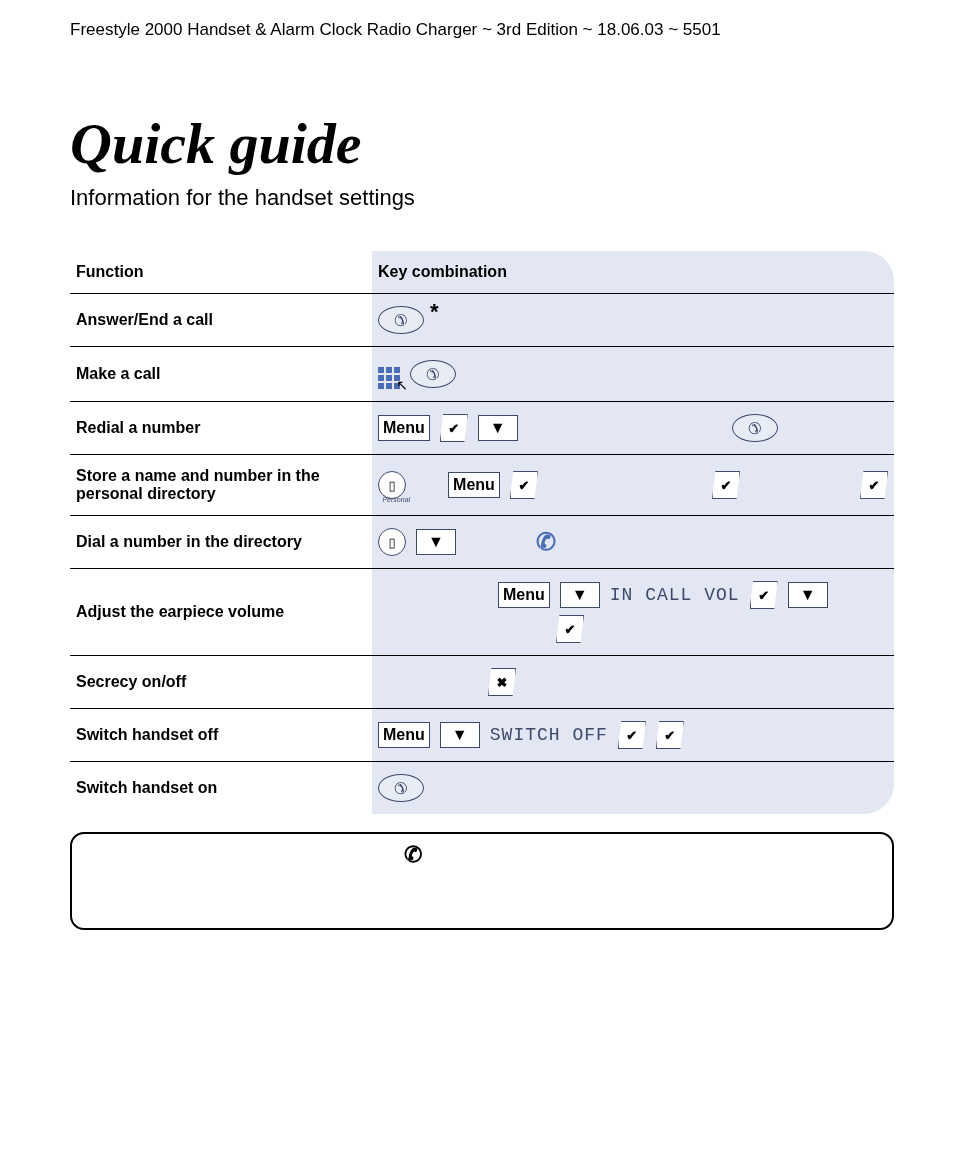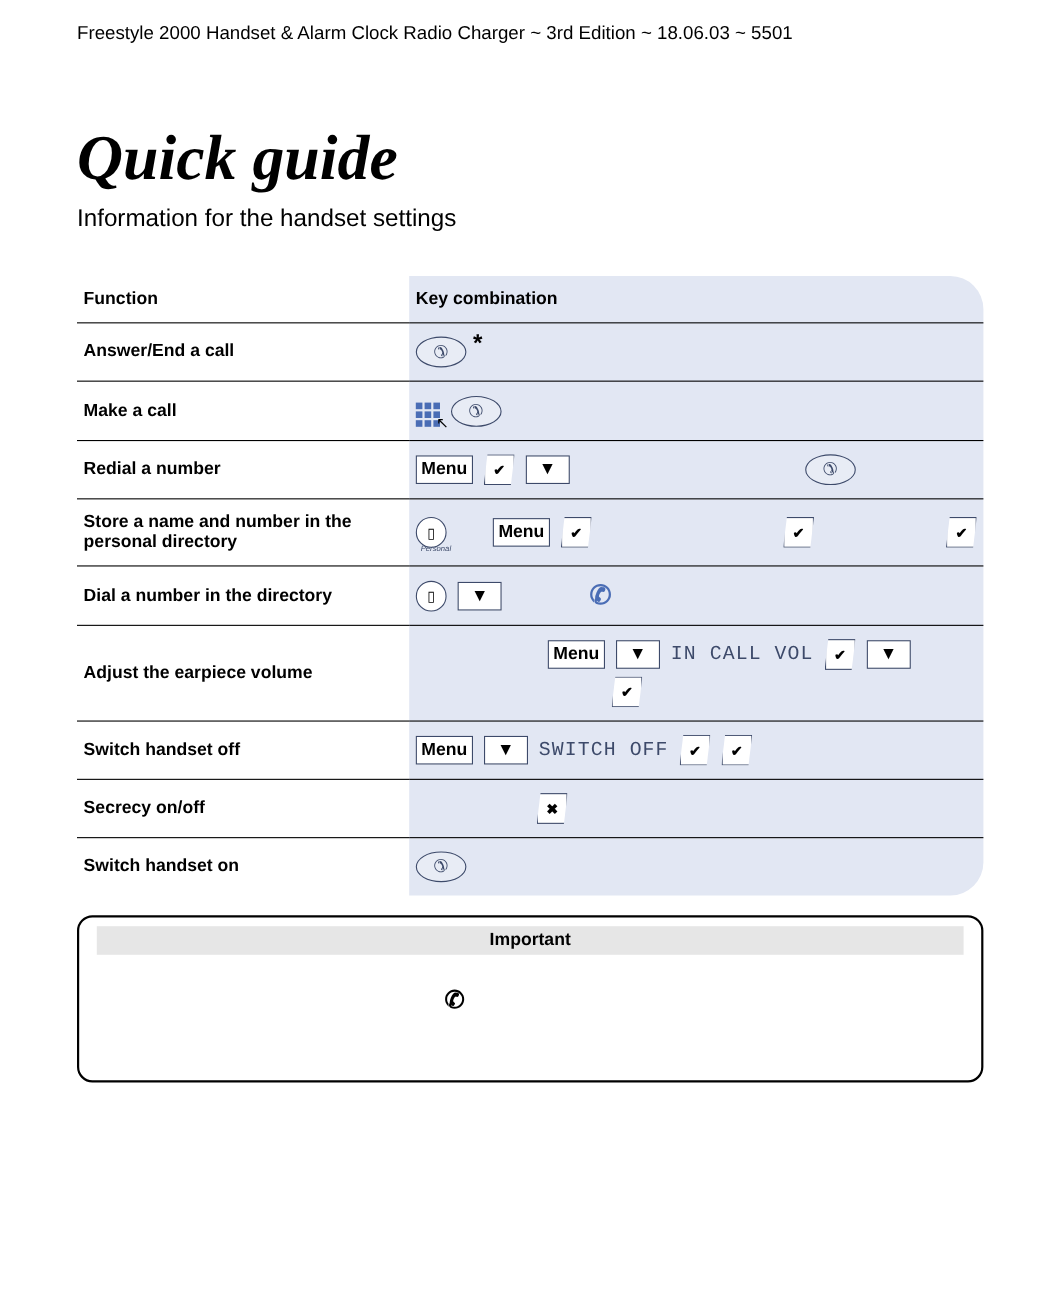--- a/index.html
+++ b/index.html
@@ -219,53 +219,52 @@
             <span class="btn-rect">▼</span>
           </div>
           <div class="key-row" style="padding-left:178px;">
             <span class="btn-skew">✔</span>
           </div>
         </div>
       </td>
     </tr>
 
     <tr>
+      <td class="col-func">Secrecy on/off</td>
+      <td class="key-cell">
+        <div class="key-row" style="padding-left:110px;">
+          <span class="btn-skew">✖</span>
+        </div>
+      </td>
+    </tr>
+
+    <tr>
       <td class="col-func">Switch handset off</td>
       <td class="key-cell">
         <div class="key-row">
           <span class="btn-rect">Menu</span>
           <span class="btn-rect">▼</span>
           <span class="lcd-text">SWITCH OFF</span>
           <span class="btn-skew">✔</span>
           <span class="btn-skew">✔</span>
         </div>
       </td>
     </tr>
 
     <tr>
-      <td class="col-func">Secrecy on/off</td>
-      <td class="key-cell">
-        <div class="key-row" style="padding-left:110px;">
-          <span class="btn-skew">✖</span>
-        </div>
-      </td>
-    </tr>
-
-    <tr>
       <td class="col-func" style="border-bottom:none;">Switch handset on</td>
       <td class="key-cell last-key" style="border-bottom:none;border-bottom-right-radius:30px;">
         <div class="key-row">
           <span class="btn-oval">
                 <span class="phone-glyph">✆</span>
               </span>
         </div>
       </td>
     </tr>
   </tbody>
     </table>
 
   <div class="important-box">
-    <div class="important-bar">Important</div>
     <div style="padding-left:320px;">
       <span class="phone-glyph-black">✆</span>
     </div>
   </div>
 </div>
 
 </body></html>

